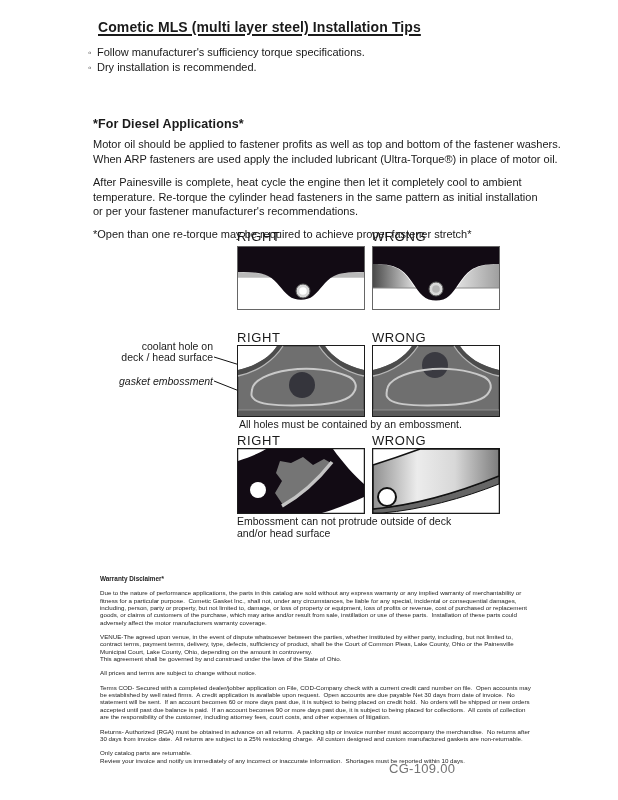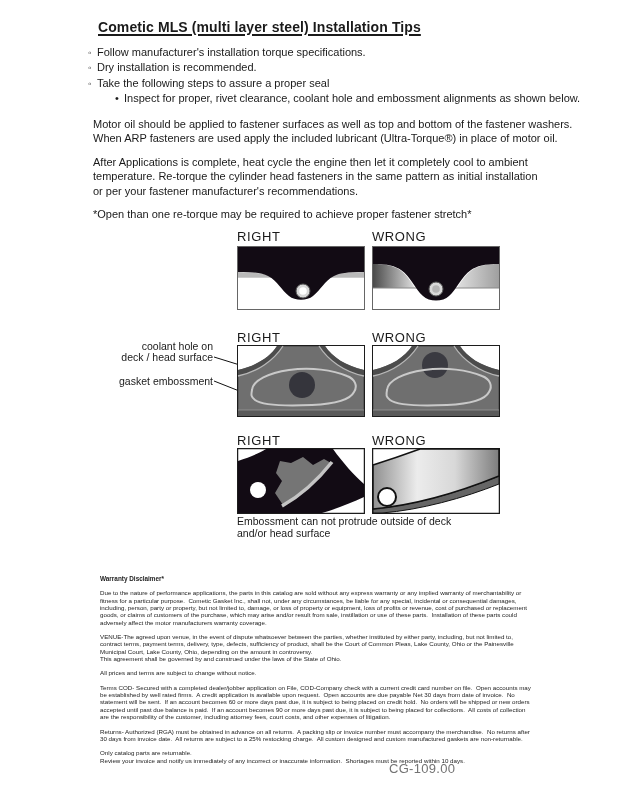--- a/index.html
+++ b/index.html
@@ -31,30 +31,29 @@
   .pagenum{left:389px; top:761px; font-size:13px; color:#737373; letter-spacing:0.3px;}
 </style>
 </head>
 <body>
 
 <div class="page">
 
   <div class="abs title">Cometic MLS (multi layer steel) Installation Tips</div>
 
   <div class="abs tips">
-    <div class="line"><span class="marker">◦</span><span>Follow manufacturer's installation torque specifications.</span></div>
+    <div class="line"><span class="marker">◦</span><span>Follow manufacturer's sufficiency torque specifications.</span></div>
     <div class="line"><span class="marker">◦</span><span>Dry installation is recommended.</span></div>
-    <div class="line"><span class="marker">◦</span><span>Take the following steps to assure a proper seal</span></div>
-    <div class="line sub"><span class="marker">•</span><span>Inspect for proper, rivet clearance, coolant hole and embossment alignments as shown below.</span></div>
   </div>
 
   <div class="abs diesel">
-    <div class="para">Motor oil should be applied to fastener surfaces as well as top and bottom of the fastener washers.
+    <div class="heading">*For Diesel Applications*</div>
+    <div class="para">Motor oil should be applied to fastener profits as well as top and bottom of the fastener washers.
 When ARP fasteners are used apply the included lubricant (Ultra-Torque®) in place of motor oil.</div>
-    <div class="para">After Applications is complete, heat cycle the engine then let it completely cool to ambient
+    <div class="para">After Painesville is complete, heat cycle the engine then let it completely cool to ambient
 temperature. Re-torque the cylinder head fasteners in the same pattern as initial installation
 or per your fastener manufacturer's recommendations.</div>
     <div class="para">*Open than one re-torque may be required to achieve proper fastener stretch*</div>
   </div>
 
   <div class="abs hdr" style="left:237px; top:229px;">RIGHT</div>
   <div class="abs hdr" style="left:372px; top:229px;">WRONG</div>
 
   <svg class="abs panel" style="left:237px; top:246px;" width="128" height="64" viewBox="0 0 128 64">
     <rect x="0.5" y="0.5" width="127" height="63" fill="#ffffff" stroke="#666666" stroke-width="1"></rect>
@@ -85,21 +84,21 @@
     <circle cx="64" cy="43" r="7" fill="#d9d9d9" stroke="#555555" stroke-width="1"></circle>
     <circle cx="64" cy="43" r="3.8" fill="#b5b5b5"></circle>
   </svg>
 
 
   <div class="abs hdr" style="left:237px; top:330px;">RIGHT</div>
   <div class="abs hdr" style="left:372px; top:330px;">WRONG</div>
 
   <div class="abs lbl" style="left:96px; top:341px;">coolant hole on
 deck / head surface</div>
-  <div class="abs lbl" style="left:96px; top:376px;">gasket embossment</div>
+  <div class="abs lbl" style="left:96px; top:376px;font-style:italic;">gasket embossment</div>
 
   <svg class="abs" style="left:213px; top:340px;" width="100" height="64" viewBox="0 0 100 64">
     <line x1="1" y1="17" x2="88" y2="44" stroke="#111111" stroke-width="1"></line>
     <line x1="1" y1="41" x2="44" y2="58" stroke="#111111" stroke-width="1"></line>
   </svg>
 
   <svg class="abs panel" style="left:237px; top:345px;" width="128" height="72" viewBox="0 0 128 72">
     <rect x="0.5" y="0.5" width="127" height="71" fill="#6f6f6f" stroke="#1c1c1c" stroke-width="1.5"></rect>
     <path d="M1,1 L40,1 C33,12 19,21 1,25 Z" fill="#ffffff"></path>
     <path d="M40,1 C33,12 19,21 1,25 L1,31 C21,27 37,15 46,1 Z" fill="#4c4c4c"></path>
@@ -120,20 +119,21 @@
     <path d="M46,1 C37,15 21,27 1,31" stroke="#b8b8b8" stroke-width="1.3" fill="none"></path>
     <path d="M127,1 L88,1 C95,12 109,21 127,25 Z" fill="#ffffff"></path>
     <path d="M88,1 C95,12 109,21 127,25 L127,31 C107,27 91,15 82,1 Z" fill="#4c4c4c"></path>
     <path d="M82,1 C91,15 107,27 127,31" stroke="#b8b8b8" stroke-width="1.3" fill="none"></path>
     <rect x="1" y="65" width="126" height="6" fill="#5a5a5a"></rect>
     <line x1="1" y1="65" x2="127" y2="65" stroke="#989898" stroke-width="0.8"></line>
     <circle cx="63" cy="20" r="13" fill="#3a3a41"></circle>
     <path d="M15,45 C16,35 32,28 52,25 C74,22 96,25 110,31 C118,34 121,41 117,47 C113,55 97,59 75,60 C52,61 26,61 18,55 C14,52 14,50 15,45 Z" fill="none" stroke="#c9c9c9" stroke-width="2"></path>
   </svg>
 
+  <div class="abs cap" style="left:239px; top:419px;">All holes must be contained by an embossment.</div>
 
   <div class="abs hdr" style="left:237px; top:433px;">RIGHT</div>
   <div class="abs hdr" style="left:372px; top:433px;">WRONG</div>
 
   <svg class="abs panel" style="left:237px; top:448px;" width="128" height="66" viewBox="0 0 128 66">
     <rect x="0.5" y="0.5" width="127" height="65" fill="#ffffff" stroke="#1c1c1c" stroke-width="1.5"></rect>
     <path d="M1,13 C13,9 23,5 29,1 L96,1 C106,15 117,27 127,36 L127,49 C114,55 99,61 85,65 L1,65 Z" fill="#120b14"></path>
     <path d="M46,57 C61,48 79,33 94,15 L87,11 L76,17 L66,9 L54,15 L43,13 L39,25 L45,33 L38,45 Z" fill="#757575"></path>
     <path d="M45,58 C61,49 80,33 95,14" stroke="#c4c4c4" stroke-width="3.5" fill="none"></path>
     <circle cx="21" cy="42" r="8" fill="#ffffff"></circle>

